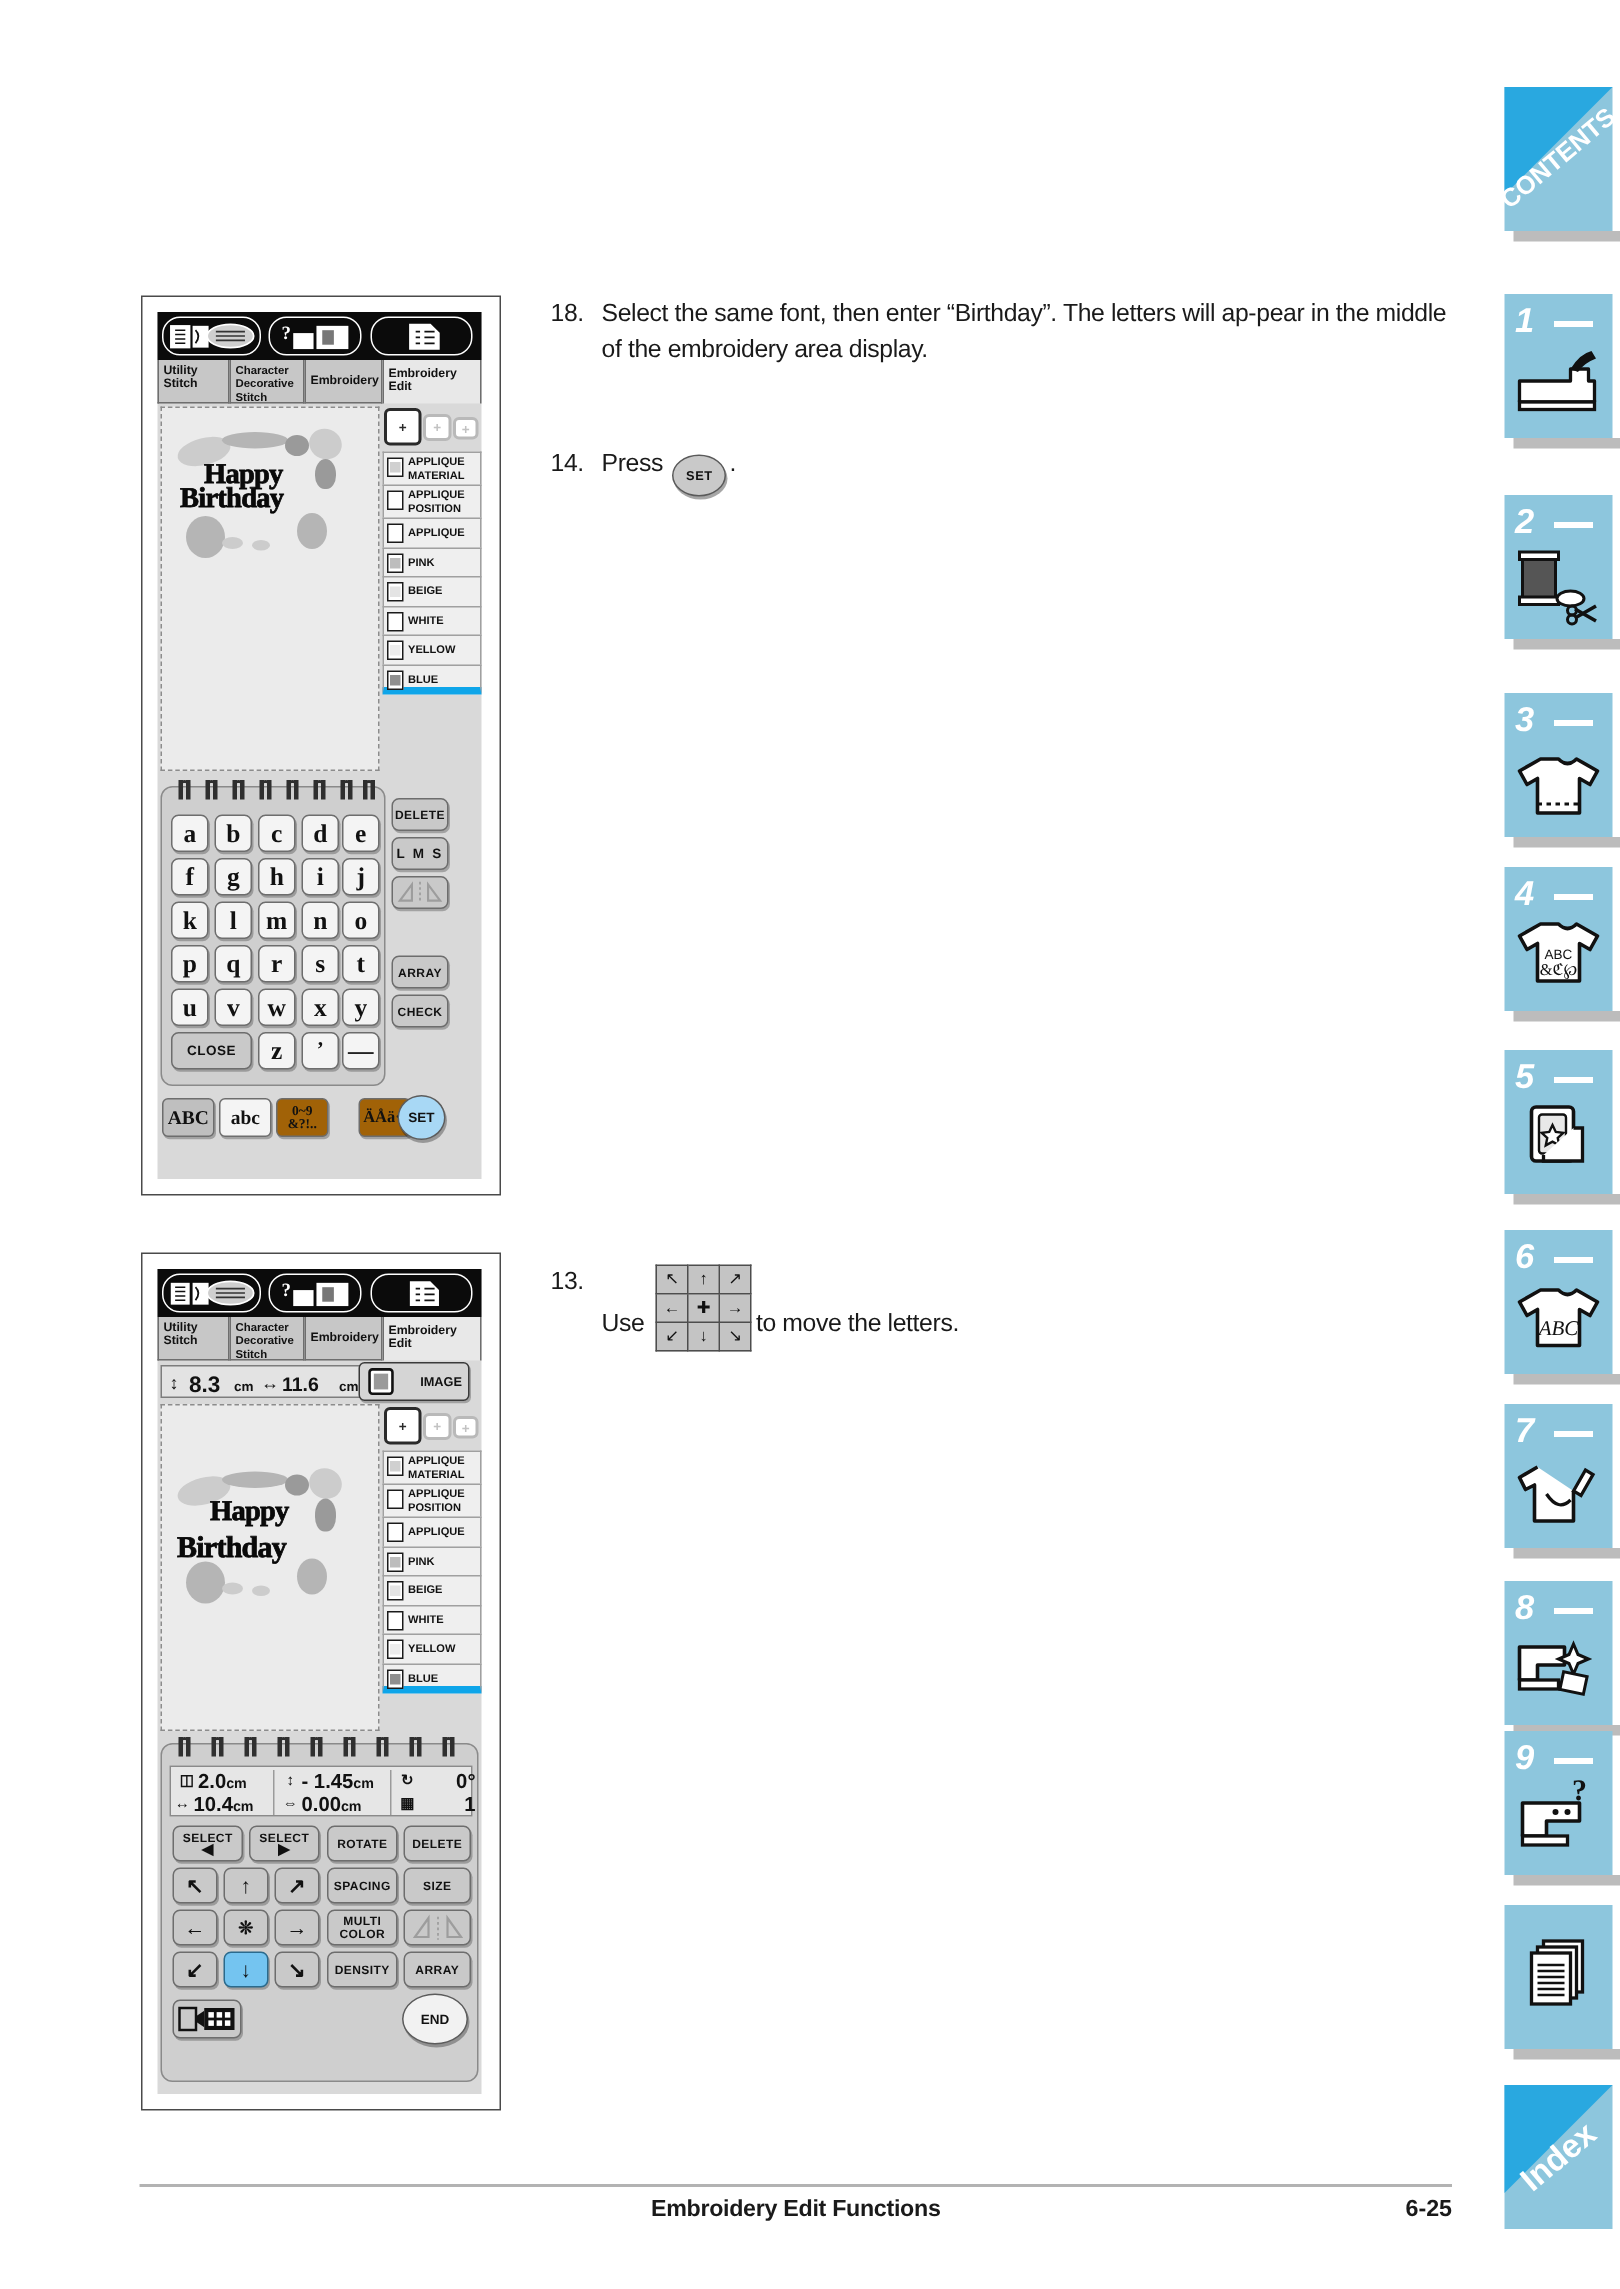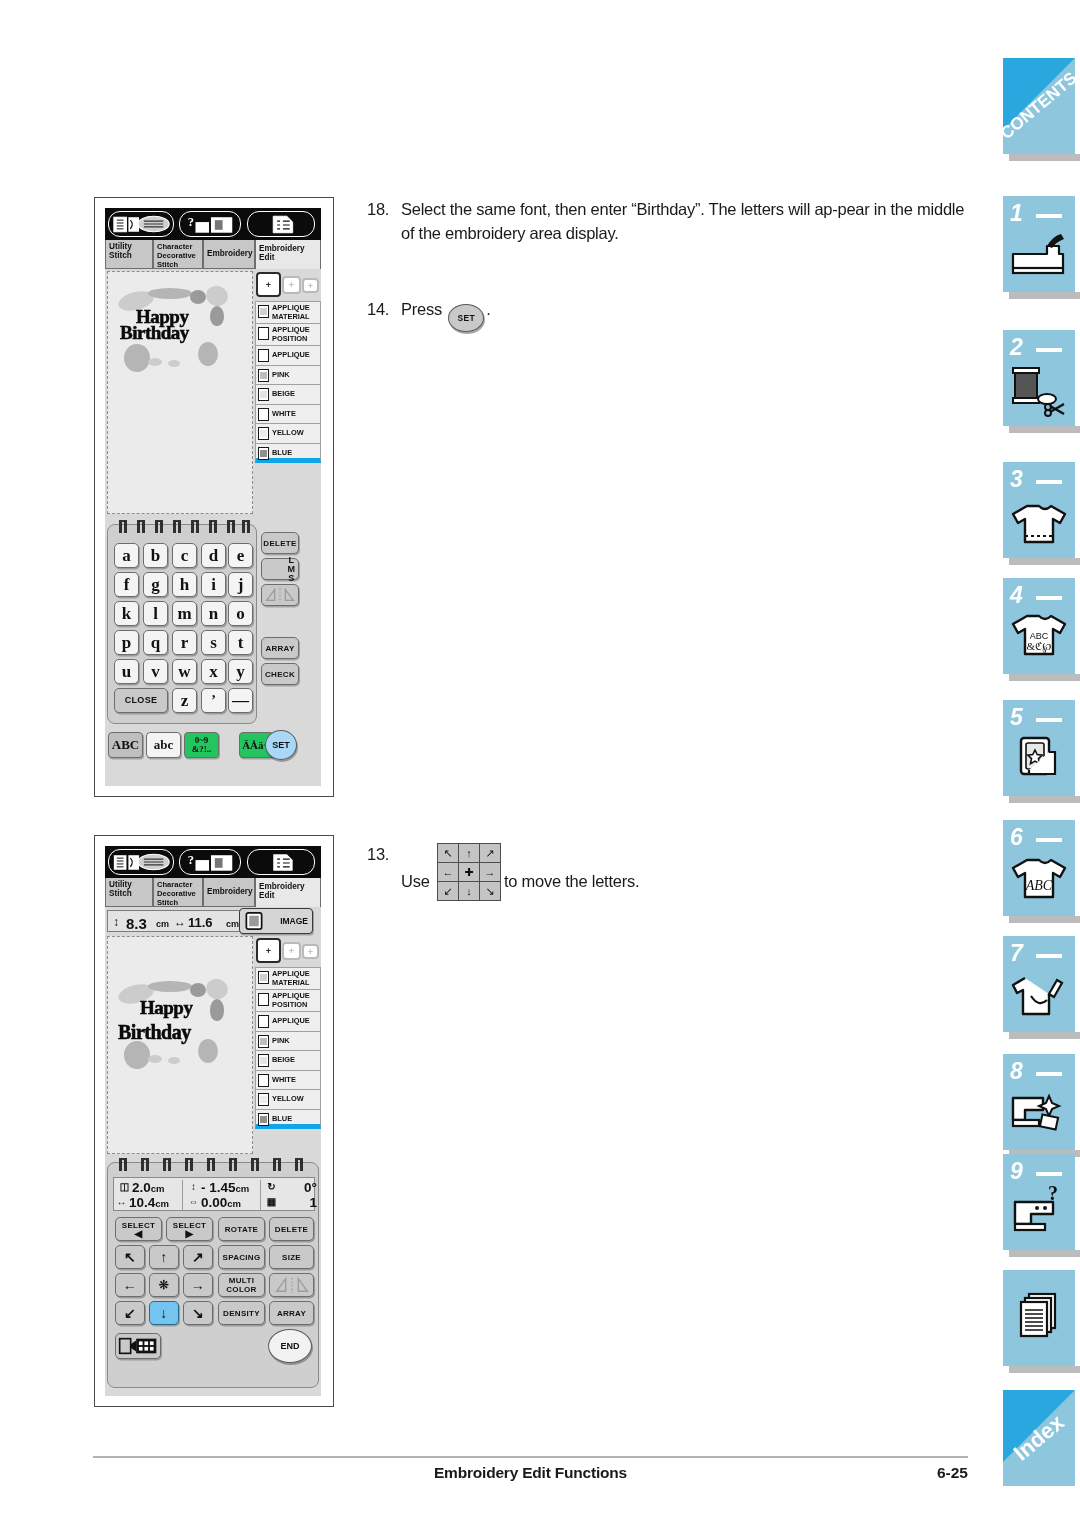--- a/index.html
+++ b/index.html
@@ -167,21 +167,21 @@
     display:flex; align-items:center; justify-content:center;
     box-shadow:1px 2px 0 rgba(0,0,0,.3);
   }
   .endbtn {
     position:absolute; background:#f2f2f2; border:1.6px solid #5c5c5c; border-radius:50%;
     font-size:9px; font-weight:bold; color:#111;
     display:flex; align-items:center; justify-content:center;
     box-shadow:1px 2px 0 rgba(0,0,0,.3);
   }
   .modekey {
-    position:absolute; background:#22c55e; border:1.3px solid #6d6d6d; border-radius:4px;
+    position:absolute; background:#a16207; border:1.3px solid #6d6d6d; border-radius:4px;
     font-family:"Liberation Serif", serif; font-weight:bold; font-size:13px; color:#111;
     display:flex; align-items:center; justify-content:center;
     box-shadow:1px 1.5px 0 rgba(0,0,0,.25);
   }
   .modekey.sel { background:#bfbfbf; }
   .modekey.small { font-size:9px; line-height:9px; flex-direction:column; }
 
   
   .sizebar {
     position:absolute; background:#e3e3e3; border:1.2px solid #7d7d7d;
@@ -564,21 +564,21 @@
       <div class="key" style="left:93px;top:134px;width:25px;height:25px;">x</div>
       <div class="key" style="left:120px;top:134px;width:25px;height:25px;">y</div>
 
       <div class="gkey" style="left:6px;top:163px;width:54px;height:25px;font-size:9px;">CLOSE</div>
       <div class="key" style="left:64px;top:163px;width:25px;height:25px;">z</div>
       <div class="key" style="left:93px;top:163px;width:25px;height:25px;font-size:14px;">’</div>
       <div class="key" style="left:120px;top:163px;width:25px;height:25px;">—</div>
     </div>
 
     <div class="gkey" style="left:156px;top:324px;width:38px;height:22px;">DELETE</div>
-    <div class="gkey" style="left:156px;top:350px;width:38px;height:22px;font-size:9px;letter-spacing:1.5px;padding-left:24px;">L M S</div>
+    <div class="gkey" style="left:156px;top:350px;width:38px;height:22px;font-size:9px;letter-spacing:1.5px;">L M S</div>
     <div class="gkey dim" style="left:156px;top:376px;width:38px;height:22px;">
       <svg viewBox="0 0 38 20" width="34" height="18">
         <path d="M4 16 l9 -12 v12 z" fill="none" stroke="#9d9d9d" stroke-width="1.6"></path>
         <path d="M34 16 l-9 -12 v12 z" fill="none" stroke="#9d9d9d" stroke-width="1.6"></path>
         <path d="M19 2 v16" stroke="#9d9d9d" stroke-width="1.3" stroke-dasharray="2 2"></path>
       </svg>
     </div>
     <div class="gkey" style="left:156px;top:429px;width:38px;height:22px;">ARRAY</div>
     <div class="gkey" style="left:156px;top:455px;width:38px;height:22px;">CHECK</div>
 

